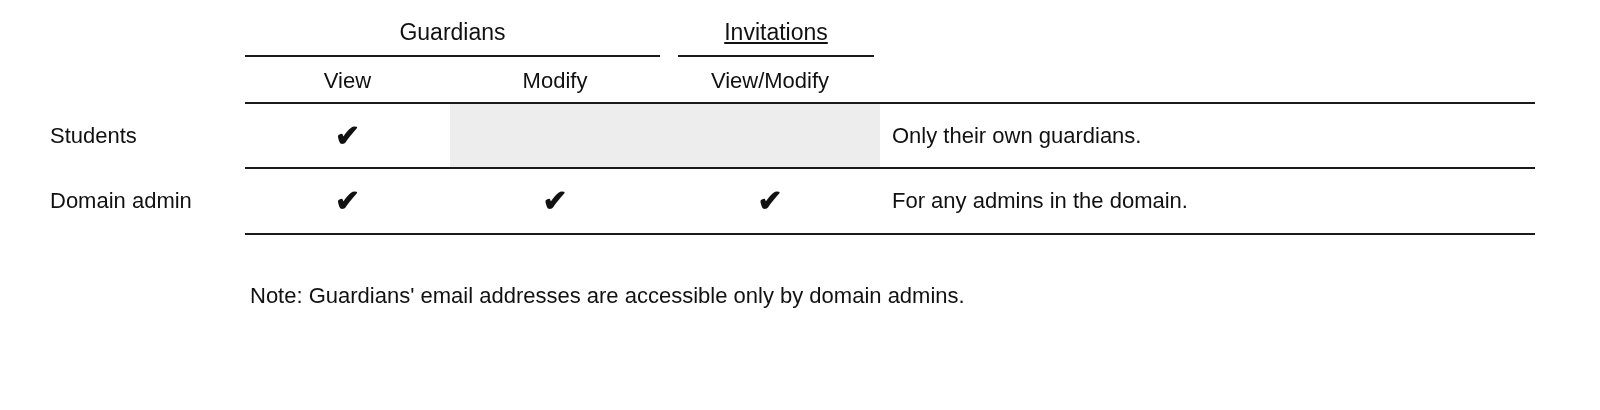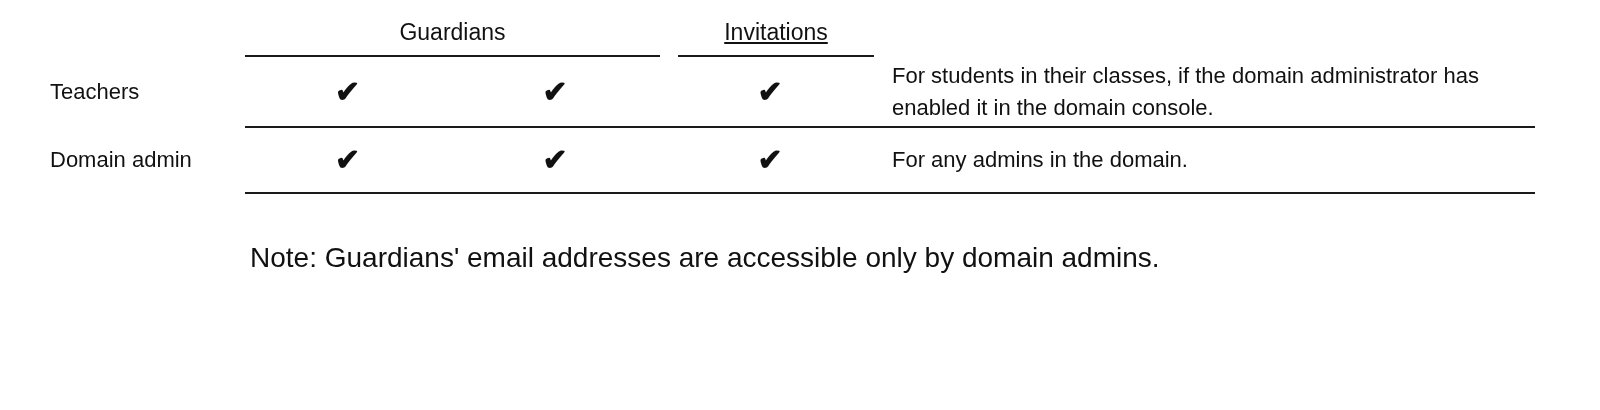--- a/index.html
+++ b/index.html
@@ -64,21 +64,21 @@
   .check-cell.shaded { background: var(--shaded-cell, #ededed); }
   .note-cell {
     font-size: 22px;
     line-height: 1.42;
     padding-left: 12px;
     padding-right: 10px;
   }
 
   .footnote {
     margin: 48px 14px 0 200px;
-    font-size: 28px;
+    font-size: 22px;
   }
 </style>
 </head>
 <body>
 
 <div class="page">
 
   <table class="perm">
     <colgroup>
       <col class="c-label">
@@ -93,35 +93,42 @@
       <td></td>
       <td colspan="2" class="group-cell guardians">
         <div class="underline">Guardians</div>
       </td>
       <td class="group-cell invitations">
         <div class="underline">Invitations</div>
       </td>
       <td></td>
     </tr>
 
+    <tr class="subheader-row">
+      <td></td>
+      <td class="col-head">View</td>
+      <td class="col-head">Modify</td>
+      <td class="col-head">View/Modify</td>
+      <td class="notes-head"></td>
+    </tr>
 
-
-    <tr class="data-row row-teachers">
-      <td class="row-label">Teachers</td>
+    <tr class="data-row row-students">
+      <td class="row-label">Students</td>
       <td class="check-cell bordered">
         <span class="check">✔</span>
       </td>
-      <td class="check-cell bordered">
-        <span class="check">✔</span>
+      <td class="check-cell bordered shaded">
+        <span class="check"></span>
       </td>
-      <td class="check-cell bordered">
-        <span class="check">✔</span>
+      <td class="check-cell bordered shaded">
+        <span class="check"></span>
       </td>
-      <td class="note-cell bordered">For students in their classes, if the domain administrator has enabled it in the domain console.</td>
+      <td class="note-cell bordered">Only their own guardians.</td>
     </tr>
+
 
     <tr class="data-row row-admin">
       <td class="row-label">Domain admin</td>
       <td class="check-cell bordered">
         <span class="check">✔</span>
       </td>
       <td class="check-cell bordered">
         <span class="check">✔</span>
       </td>
       <td class="check-cell bordered">

